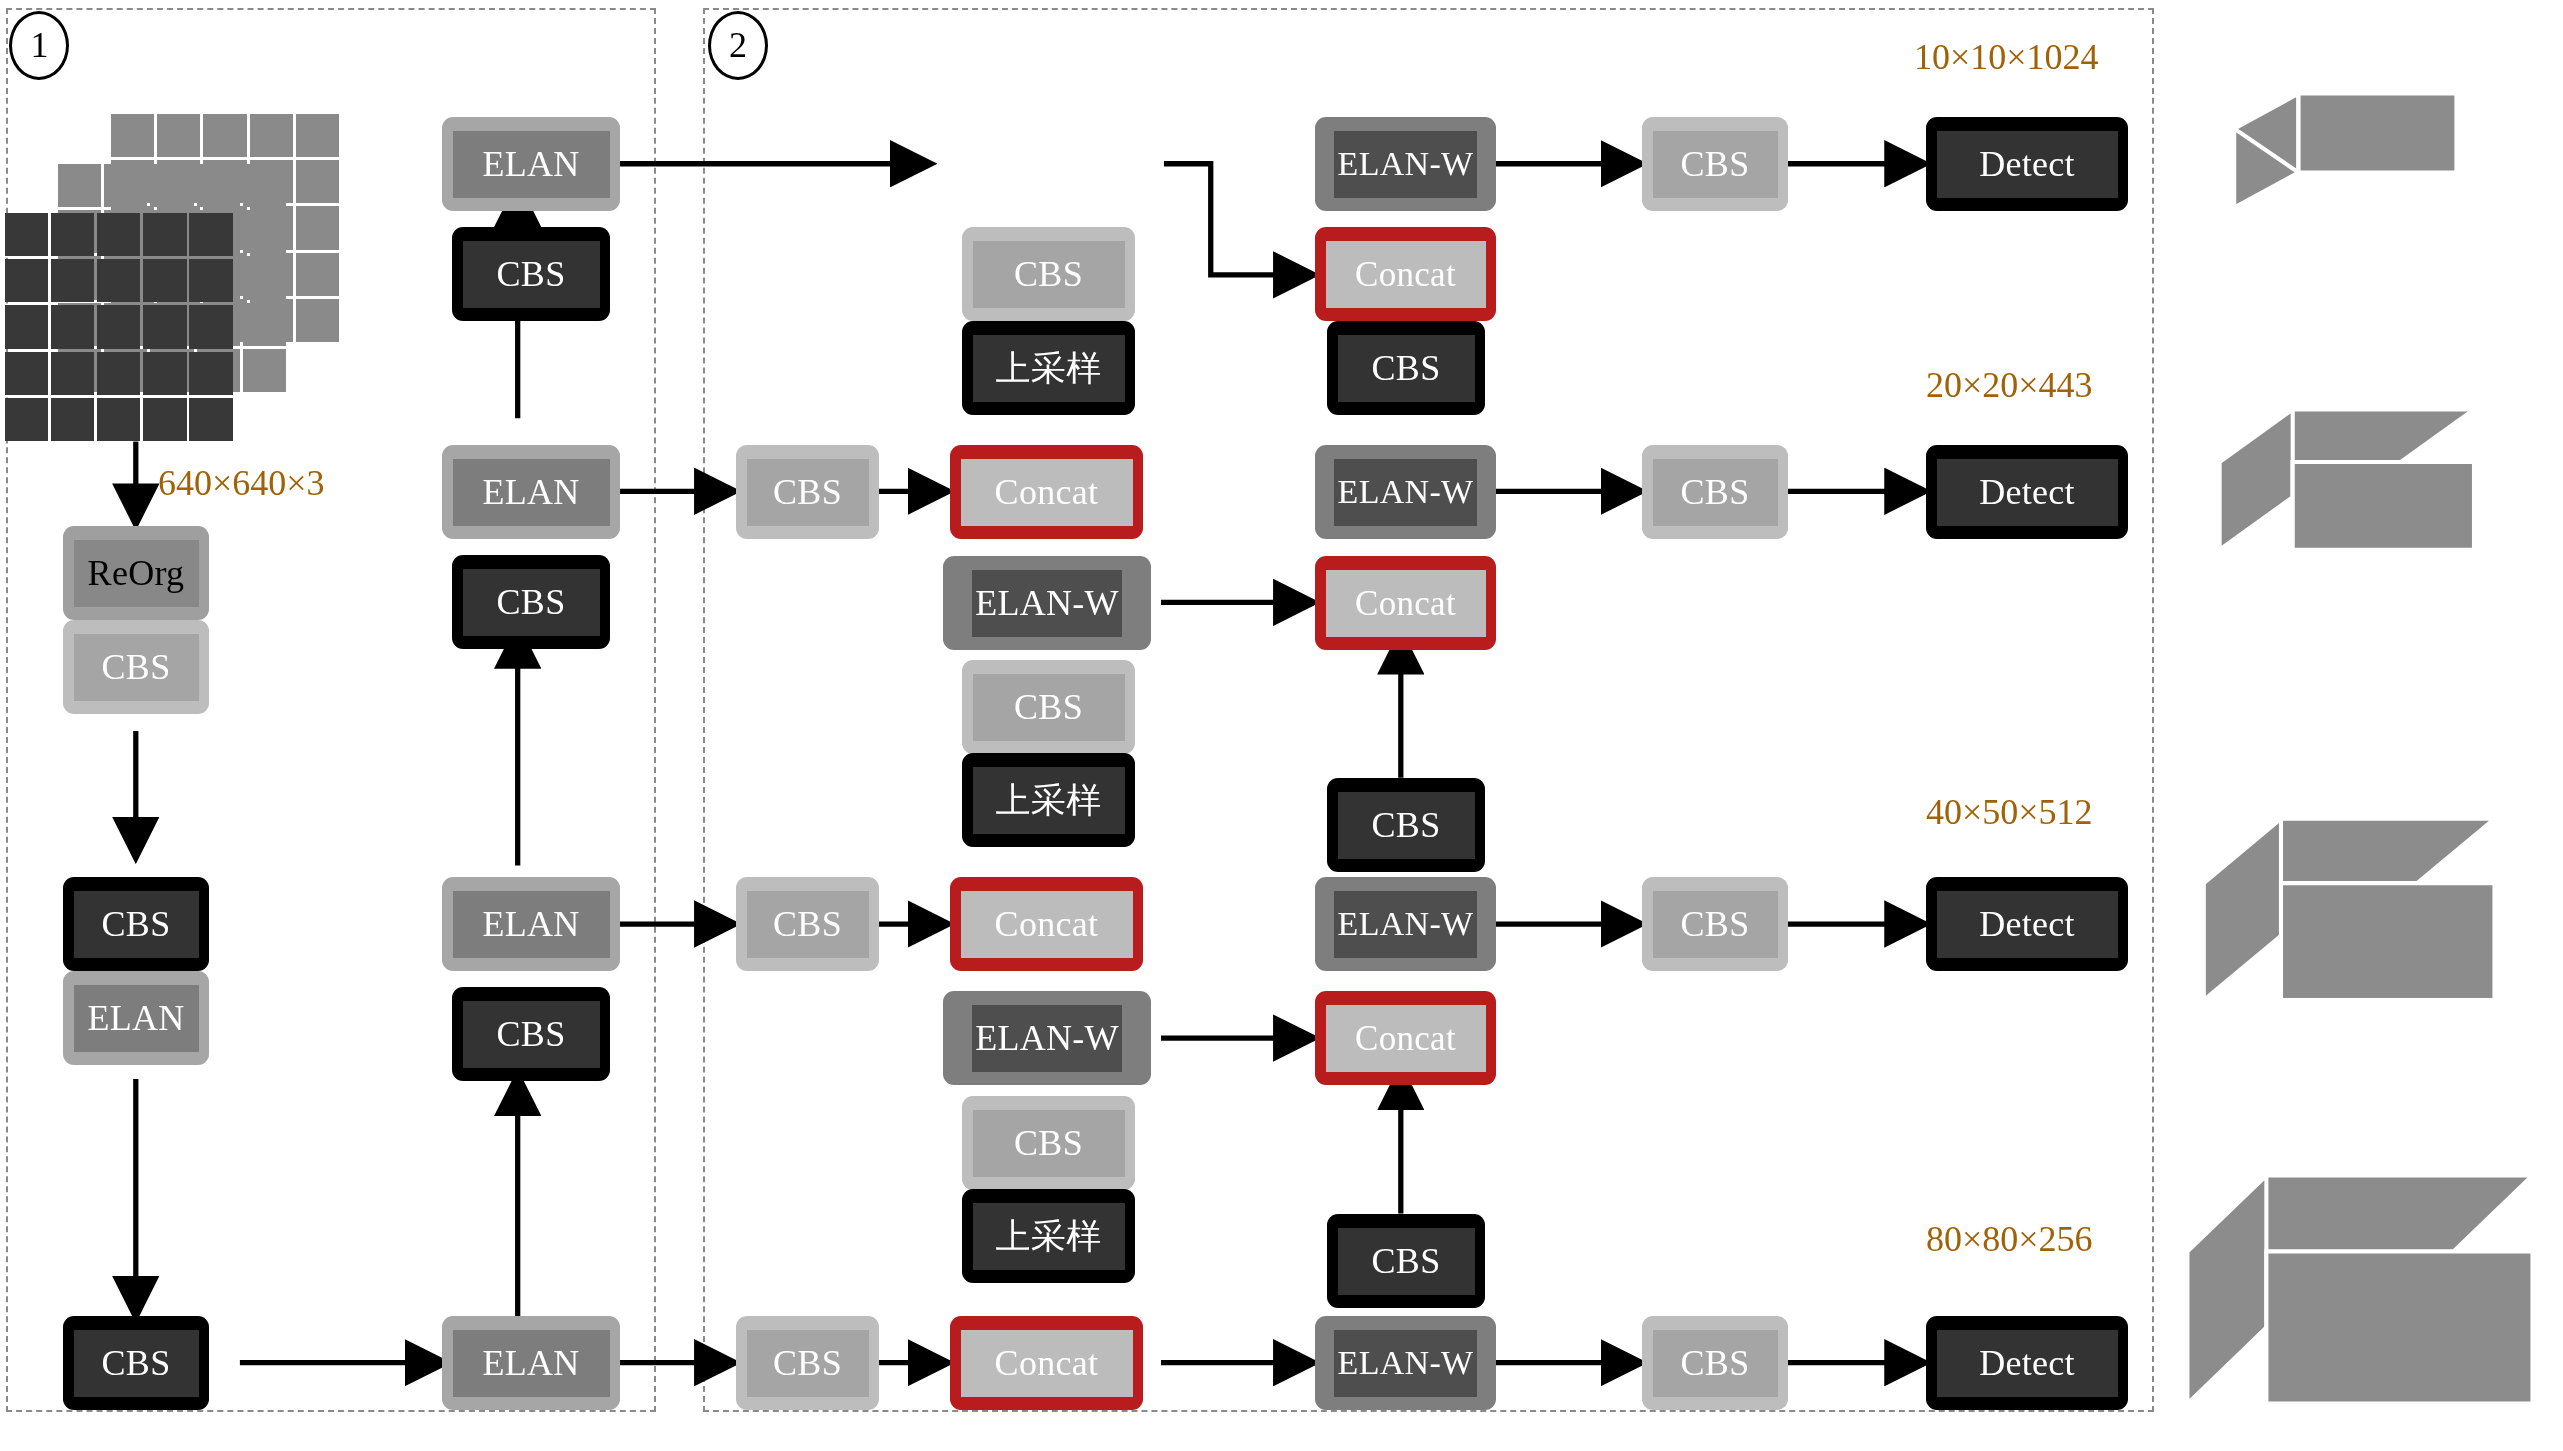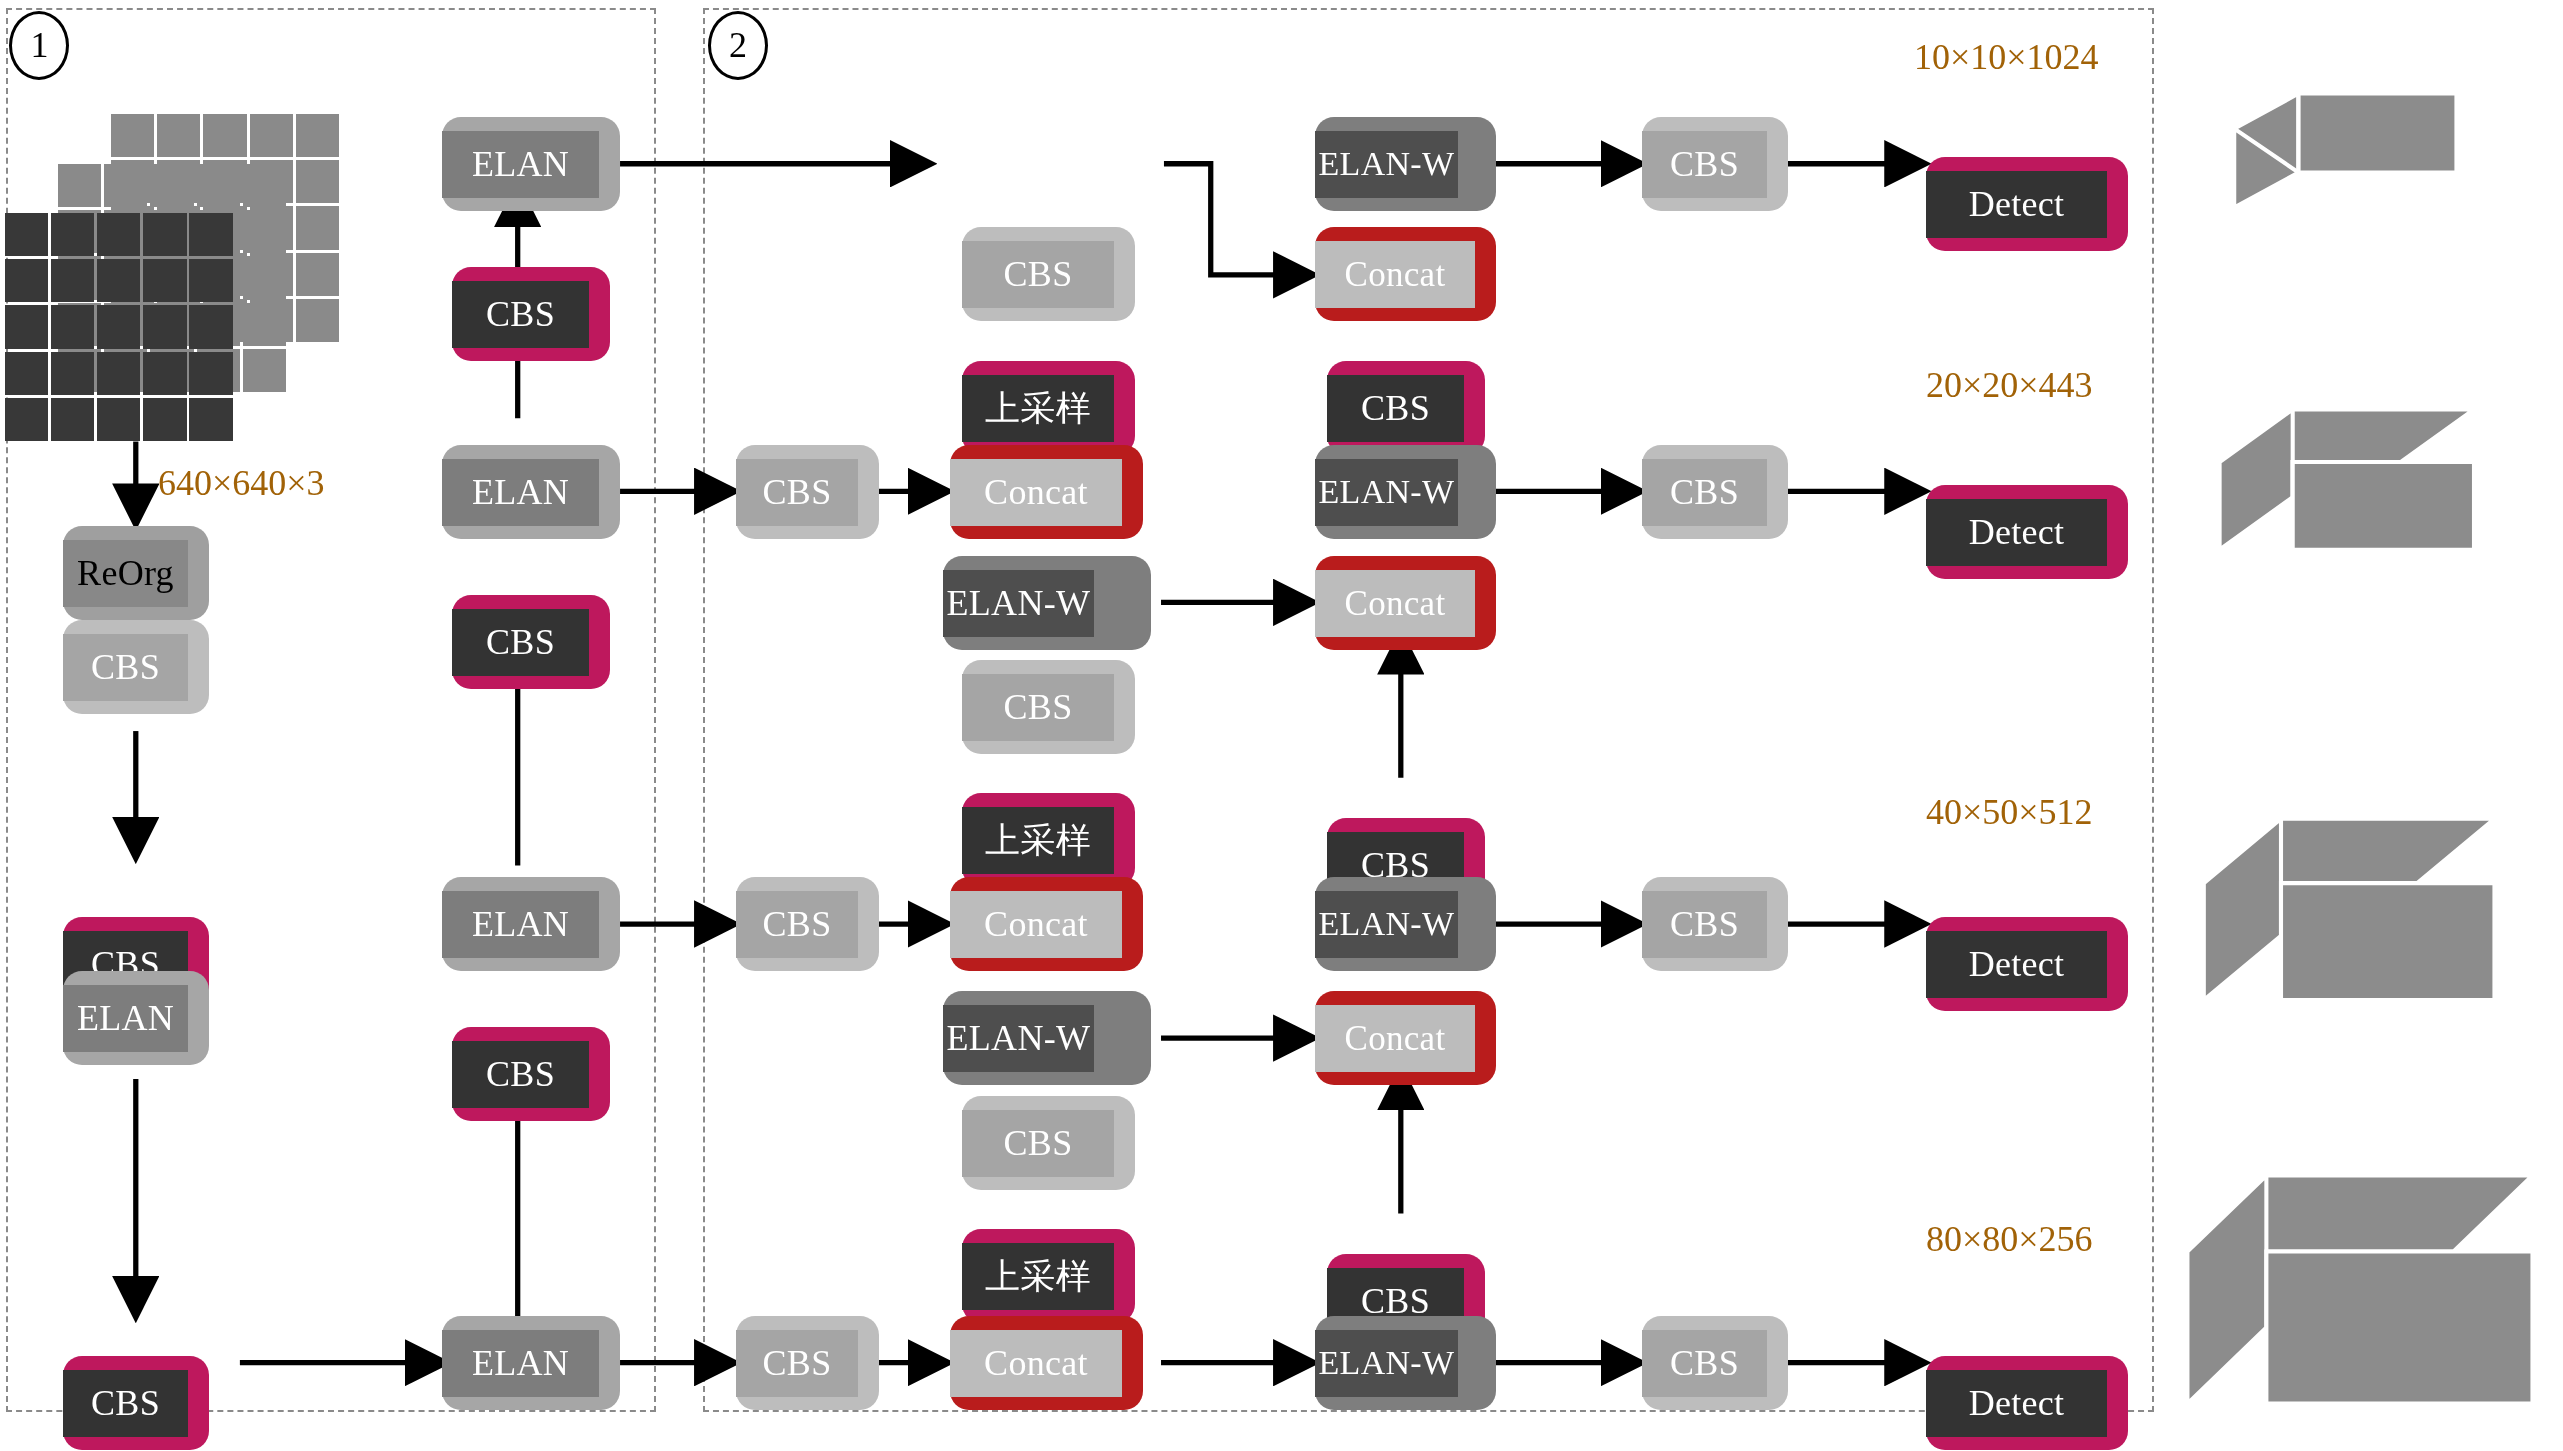--- a/index.html
+++ b/index.html
@@ -9,34 +9,34 @@
     background:#ffffff;
     font-family:"Liberation Serif", "DejaVu Serif", serif;
     overflow:hidden;
   }
   .svglayer{position:absolute;left:0;top:0;width:2563px;height:1451px;pointer-events:none;}
 
   
   .node{
     position:absolute;
     box-sizing:border-box;
-    border-radius:19px;
-    display:flex;align-items:center;
+    border-radius:11px;
+    display:flex;align-items:center;justify-content:center;
   }
   .node .inner{
     box-sizing:border-box;
     width:calc(100% - 21px);
     height:calc(100% - 27px);
     display:flex;align-items:center;justify-content:center;
     white-space:nowrap;
     line-height:1;
     letter-spacing:0.3px;
   }
   
-  .t-dark   { background:#be185d;margin-top:40px; }
+  .t-dark   { background:#000000; }
   .t-dark   .inner{ background:#333333; color:#ffffff; }
   .t-mid    { background:#7e7e7e; }
   .t-mid    .inner{ background:#4e4e4e; color:#ffffff; }
   .t-gray   { background:#a6a6a6; }
   .t-gray   .inner{ background:#7d7d7d; color:#ffffff; }
   .t-light  { background:#bdbdbd; }
   .t-light  .inner{ background:#a5a5a5; color:#ffffff; }
   .t-xlight { background:#b91c1c; }
   .t-xlight .inner{ background:#bcbcbc; color:#ffffff; }
   .t-reorg  { background:#9f9f9f; }

